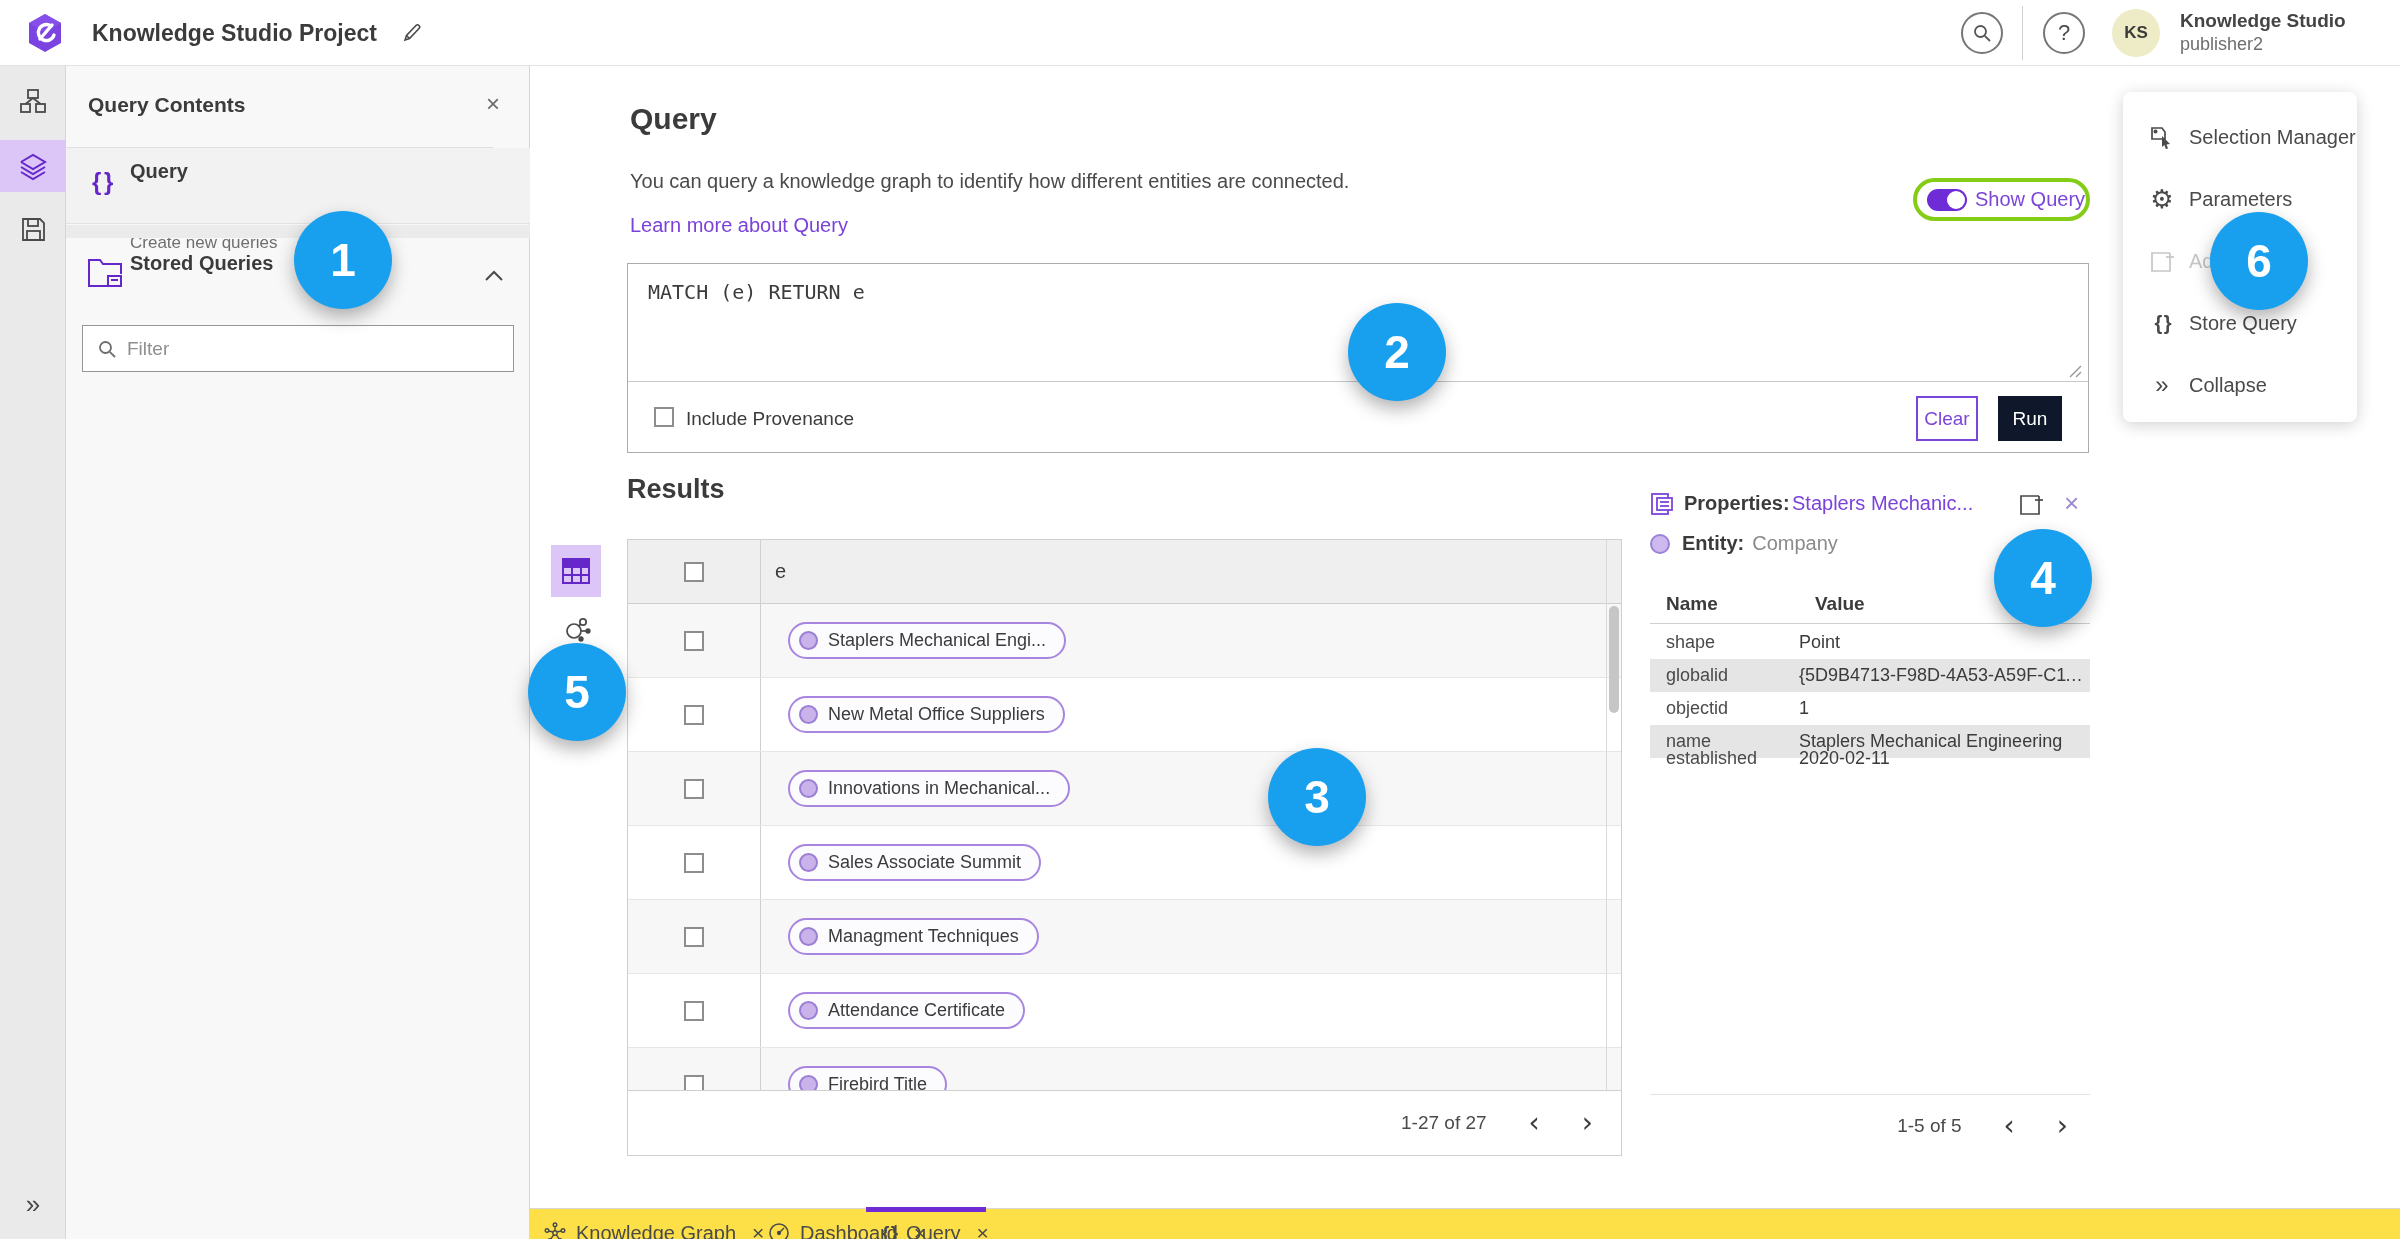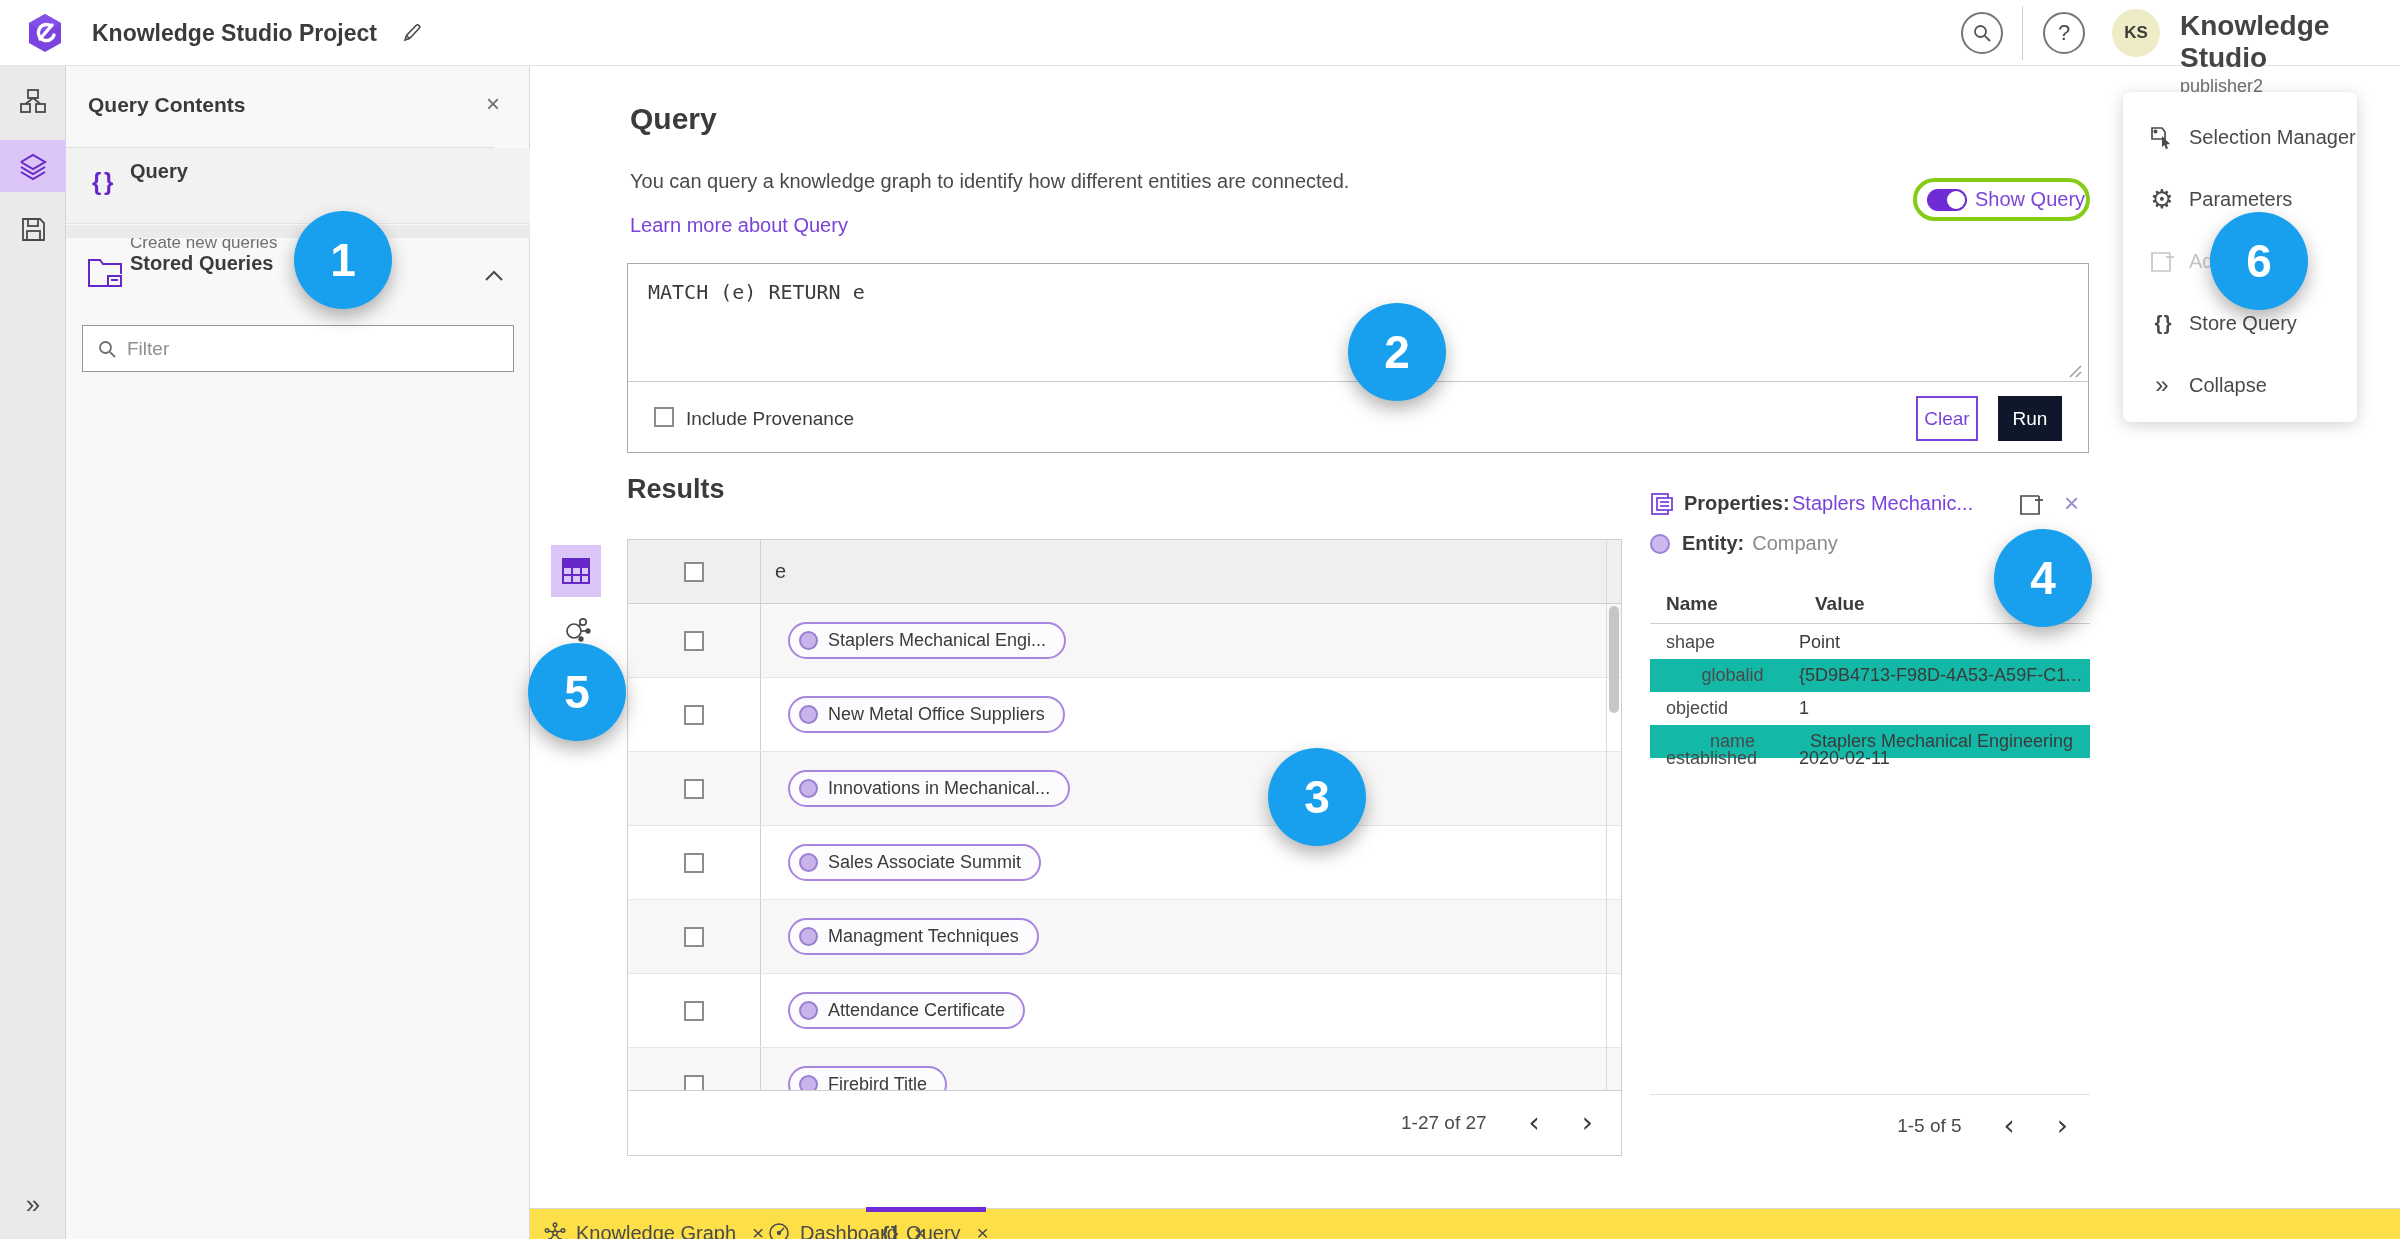--- a/index.html
+++ b/index.html
@@ -67,21 +67,21 @@
   .rt-footer { left:0; top:550px; width:993px; height:65px; border-top:1px solid #cfcfcf; display:flex; align-items:center; justify-content:flex-end; gap:42px; padding-right:28px; }
   .pg-text { font-size:19px; color:#4a4a4a; }
   .pg-btn { font-size:28px; color:#3b3b3b; line-height:20px; cursor:pointer; font-family:"DejaVu Sans",sans-serif; }
 
   .props { left:1650px; top:490px; width:440px; height:600px; }
   .props-title { font-size:20px; font-weight:700; color:#3b3b3b; }
   .props-link { font-size:20px; color:#7a42d9; white-space:nowrap; overflow:hidden; text-overflow:ellipsis; max-width:218px; cursor:pointer; }
   .entity-dot { width:20px; height:20px; border-radius:50%; background:#cdb9ee; border:2px solid #9a82d8; }
   .pt-hdr { font-size:19px; font-weight:700; color:#3b3b3b; }
   .pt-row { position:absolute; left:0; width:440px; height:33px; display:flex; align-items:center; }
-  .pt-row.shade { background:#14b8a6;text-align:center; }
+  .pt-row.shade { background:#e5e5e5; }
   .pt-name { padding-left:16px; width:149px; font-size:18px; color:#4a4a4a; }
   .pt-val { flex:1; font-size:18px; color:#3b3b3b; white-space:nowrap; overflow:hidden; text-overflow:ellipsis; padding-right:6px; }
 
   .sidemenu { left:2123px; top:92px; width:234px; height:330px; background:#fff; border-radius:8px; box-shadow:0 3px 16px rgba(0,0,0,.18); z-index:6; }
   .sm-item { position:absolute; left:0; width:234px; height:62px; display:flex; align-items:center; cursor:pointer; }
   .sm-icon { width:30px; margin-left:24px; display:flex; justify-content:center; color:#4a4a4a; }
   .sm-label { margin-left:12px; font-size:20px; color:#4a4a4a; }
   .sm-item.disabled .sm-icon, .sm-item.disabled .sm-label { color:#c6c6c6; }
 
   .tabbar { left:530px; top:1190px; width:1870px; height:49px; background:#fde047; border-top:1px solid #d8d8d8; z-index:4;margin-top:18px; }
@@ -120,21 +120,21 @@
       </svg>
     </div>
     <div class="abs" style="left:2022px;top:6px;width:1px;height:54px;background:#d0d0d0;"></div>
     <div class="abs round-btn" style="left:2043px;top:12px;font-size:22px;color:#4a4a4a;">
       <span>?</span>
     </div>
     <div class="abs avatar" style="left:2112px;top:9px;">
       <span>KS</span>
     </div>
     <div class="abs" style="left:2180px;top:10px;">
-      <div style="font-size:28px;font-weight:600;color:#444;">Knowledge Studio</div>
+      <div style="font-size:19px;font-weight:600;color:#444;">Knowledge Studio</div>
       <div style="font-size:18px;color:#6e6e6e;margin-top:2px;">publisher2</div>
     </div>
   </div>
 
   <div class="abs rail">
     <div class="abs rail-item" style="top:9px;">
       <svg width="28" height="28" viewBox="0 0 28 28" fill="none" stroke="currentColor" stroke-width="1.8">
         <rect x="9" y="3" width="10" height="8"></rect>
           <rect x="2" y="17" width="9" height="8"></rect>
           <rect x="17" y="17" width="9" height="8"></rect>

